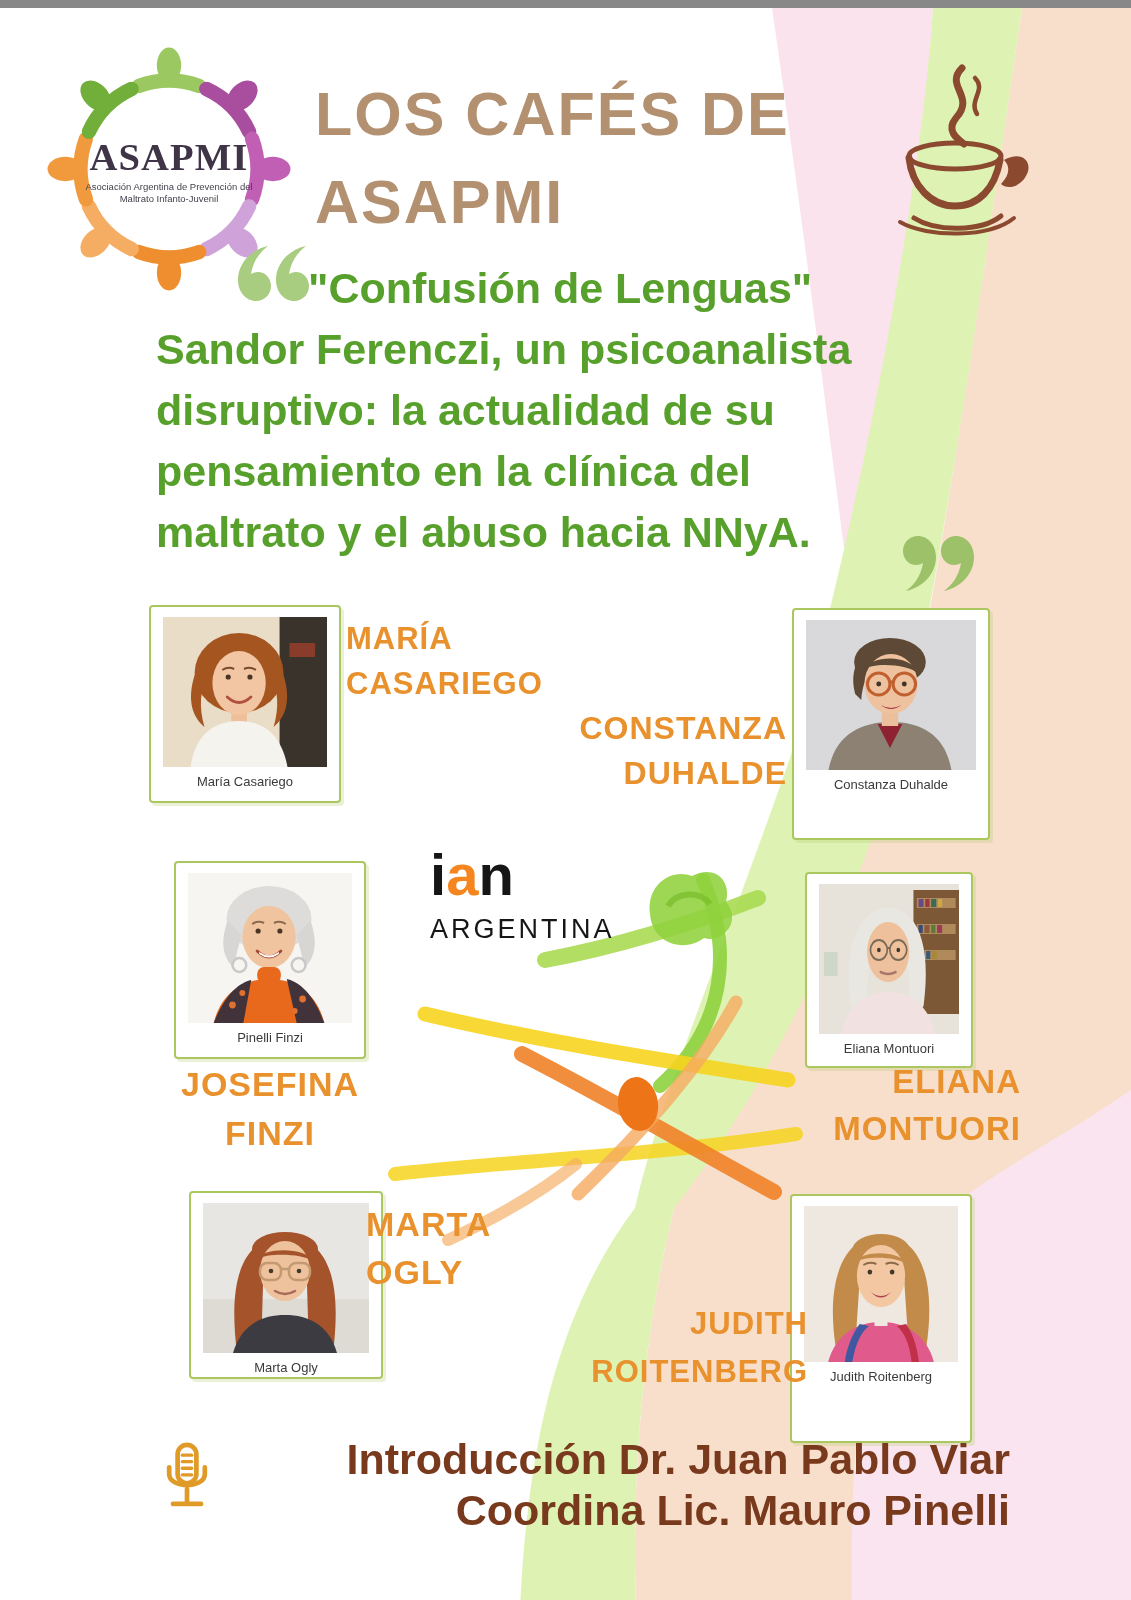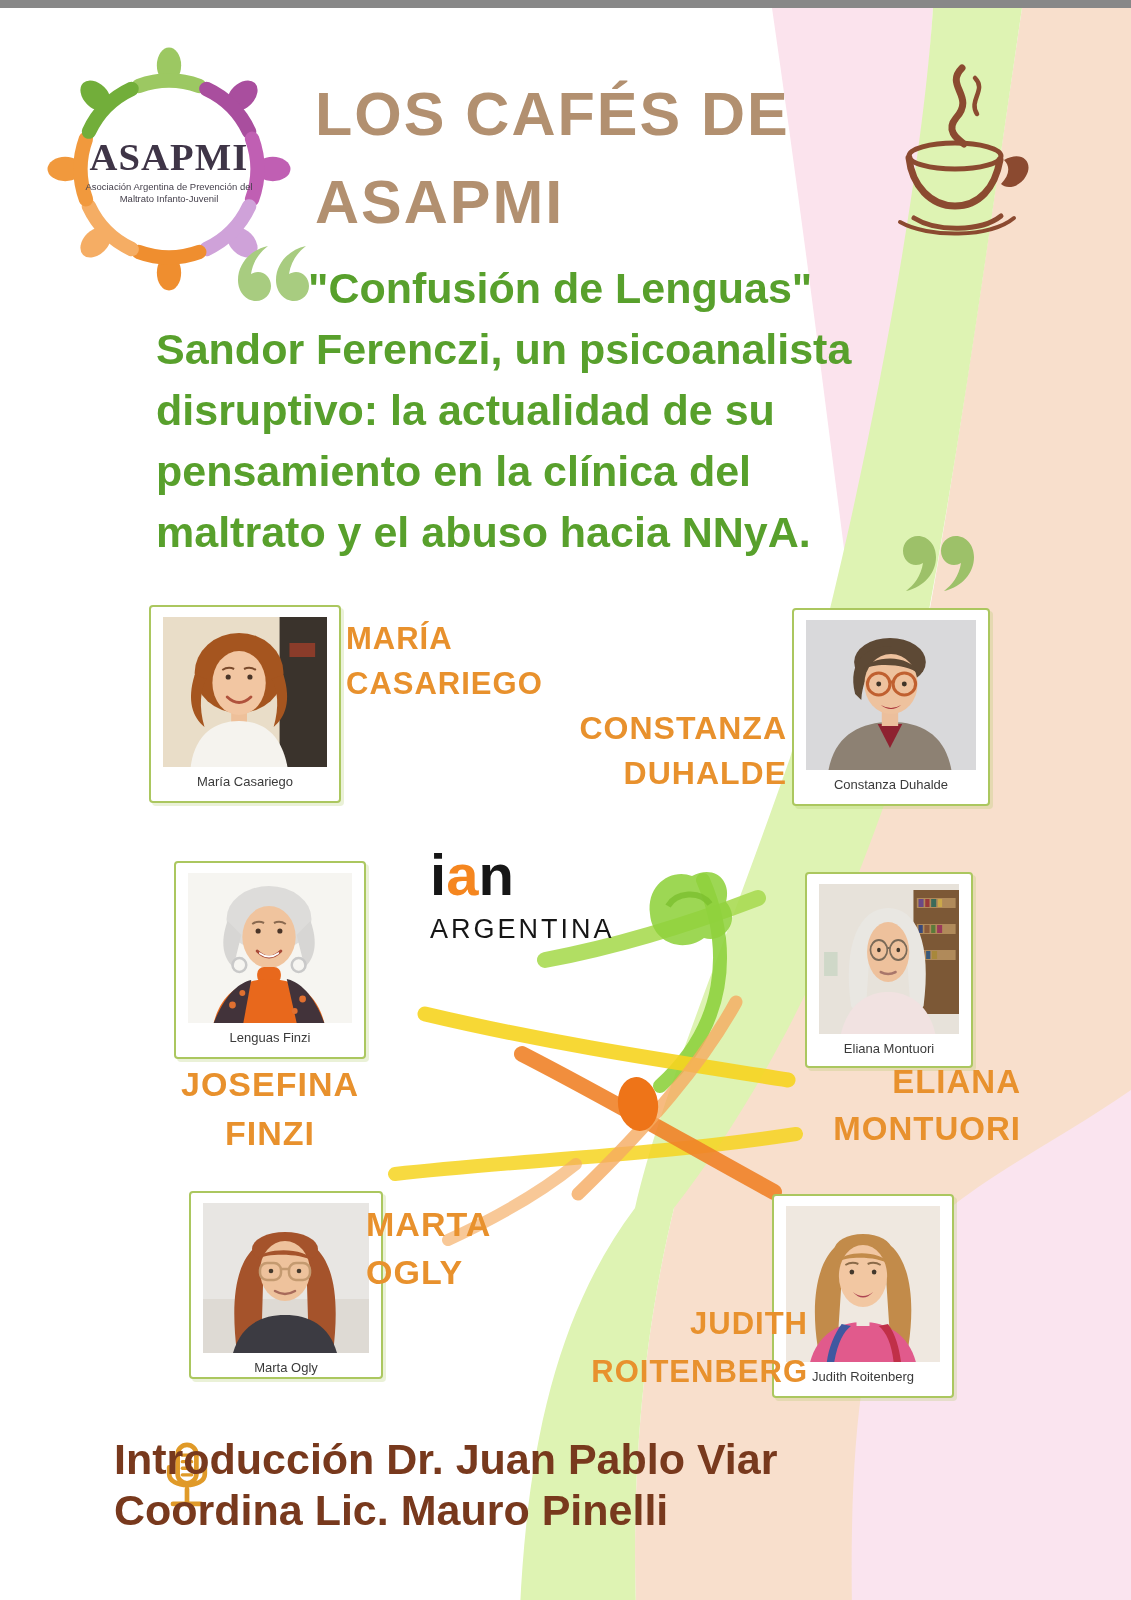--- a/index.html
+++ b/index.html
@@ -49,21 +49,21 @@
   .speaker-label span{display:block;}
 
   
   .ian-logo{position:absolute;left:430px;top:838px;}
   .ian-word{font-size:58px;font-weight:bold;color:#161616;letter-spacing:0px;line-height:58px;}
   .ian-word .orange{color:#f5861f;}
   .ian-country{font-size:27px;font-weight:normal;color:#161616;letter-spacing:3px;margin-top:10px;}
 
   
   .footer-text{
-    position:absolute;left:114px;top:1426px;width:880px;text-align:left;
+    position:absolute;left:130px;top:1426px;width:880px;text-align:right;
     color:#78391d;font-weight:bold;font-size:43px;line-height:51px;
   }
 </style>
 </head>
 <body>
 
 <div class="poster">
 
   <svg class="abs" style="left:0;top:0" width="1131" height="1600" viewBox="0 0 1131 1600">
 
@@ -203,21 +203,21 @@
         <path d="M28,150 C32,118 52,104 77,104 C102,104 120,118 126,150 Z" fill="#f5f3ee"></path>
       </svg>
     </div>
     <div class="caption">María Casariego</div>
   </div>
   <div class="speaker-label" style="left:346px;top:608px;width:240px;text-align:left;font-size:31px;line-height:45px">
     <span>MARÍA</span>
     <span>CASARIEGO</span>
   </div>
 
-  <div class="photo-card" style="left:792px;top:600px;width:198px;height:198px">
+  <div class="photo-card" style="left:792px;top:600px;width:198px;height:232px">
     <div class="photo">
       <svg viewBox="0 0 166 150" preserveAspectRatio="none">
         <rect width="166" height="150" fill="#d9d9db"></rect>
         <path d="M22,150 C28,116 52,102 83,102 C114,102 136,116 142,150 Z" fill="#8d8173"></path>
         <path d="M70,104 L82,128 L94,104 Z" fill="#8e2230"></path>
         <rect x="74" y="88" width="16" height="18" fill="#ecbf9c"></rect>
         <ellipse cx="82" cy="42" rx="35" ry="24" fill="#5d4935"></ellipse>
         <path d="M48,74 C40,40 60,26 84,26 C72,40 56,50 54,80 Z" fill="#5d4935"></path>
         <ellipse cx="83" cy="64" rx="26" ry="30" fill="#eec29e"></ellipse>
         <path d="M55,50 C62,36 102,32 110,54 C100,44 66,42 55,50 Z" fill="#5d4935"></path>
@@ -255,21 +255,21 @@
         <rect x="70" y="94" width="24" height="16" rx="7" fill="#e8681c"></rect>
         <path d="M26,150 C34,118 58,106 82,106 C106,106 130,118 138,150 Z" fill="#e8681c"></path>
         <path d="M26,150 C38,120 52,110 64,107 L56,150 Z" fill="#42333a"></path>
         <path d="M138,150 C126,118 110,108 100,106 L110,150 Z" fill="#42333a"></path>
         <circle cx="45" cy="132" r="3.4" fill="#e07030"></circle>
           <circle cx="55" cy="120" r="3" fill="#e07030"></circle>
         <circle cx="116" cy="126" r="3.4" fill="#e07030"></circle>
           <circle cx="108" cy="138" r="3" fill="#e07030"></circle>
       </svg>
     </div>
-    <div class="caption">Lenguas Finzi</div>
+    <div class="caption">Pinelli Finzi</div>
   </div>
   <div class="speaker-label" style="left:150px;top:1052px;width:240px;text-align:center;font-size:34px;line-height:49px">
     <span>JOSEFINA</span>
     <span>FINZI</span>
   </div>
 
   <div class="photo-card" style="left:805px;top:864px;width:168px;height:196px">
     <div class="photo">
       <svg viewBox="0 0 166 150" preserveAspectRatio="none">
         <rect width="166" height="150" fill="#e7e2da"></rect>
@@ -325,21 +325,21 @@
         <path d="M30,150 C38,122 58,112 82,112 C106,112 126,122 134,150 Z" fill="#3c3b42"></path>
       </svg>
     </div>
     <div class="caption">Marta Ogly</div>
   </div>
   <div class="speaker-label" style="left:366px;top:1192px;width:220px;text-align:left;font-size:34px;line-height:48px">
     <span>MARTA</span>
     <span>OGLY</span>
   </div>
 
-  <div class="photo-card" style="left:772px;top:1186px;width:182px;height:204px">
+  <div class="photo-card" style="left:790px;top:1186px;width:182px;height:249px">
     <div class="photo" style="height:156px">
       <svg viewBox="0 0 166 156" preserveAspectRatio="none">
         <rect width="166" height="156" fill="#efe8e0"></rect>
         <path d="M34,140 C24,78 40,30 84,30 C128,30 142,78 132,140 C124,148 114,142 112,130 L108,74 C100,60 68,60 60,74 L56,130 C54,142 44,148 34,140 Z" fill="#c28b4a"></path>
         <ellipse cx="83" cy="44" rx="31" ry="16" fill="#c28b4a"></ellipse>
         <ellipse cx="83" cy="70" rx="26" ry="31" fill="#f2c7a2"></ellipse>
         <path d="M55,56 C62,44 104,44 111,58 C98,50 66,50 55,56 Z" fill="#c28b4a"></path>
         <circle cx="71" cy="66" r="2.5" fill="#43382c"></circle>
           <circle cx="95" cy="66" r="2.5" fill="#43382c"></circle>
         <path d="M64,59 Q71,55 78,58" stroke="#8a6a48" stroke-width="2" fill="none"></path>

